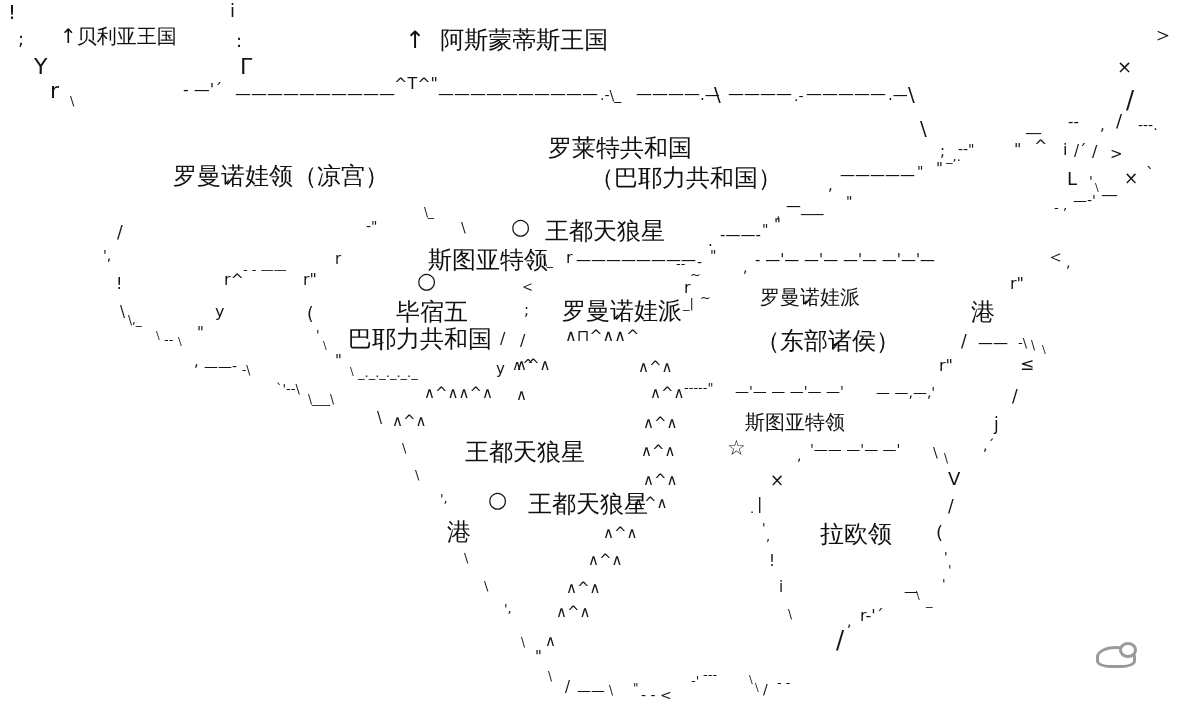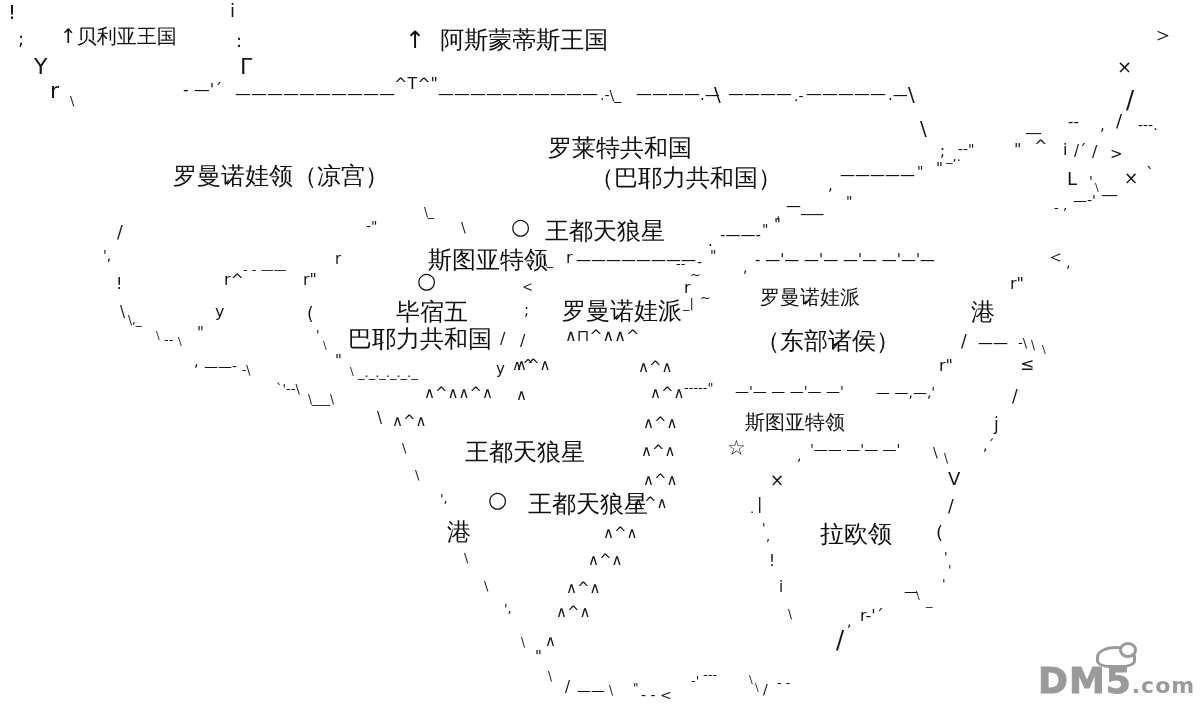--- a/index.html
+++ b/index.html
@@ -228,16 +228,13 @@
       <span class="cjk" style="left: 820px; top: 522px; font-size: 24px;">拉欧领</span>
     </div>
   <div id="layer-markers">
       <span class="marker cjk" style="left: 511px; top: 216px; font-size: 22px;">○</span>
       <span class="marker cjk" style="left: 417px; top: 270px; font-size: 22px;">○</span>
       <span class="marker cjk" style="left: 488px; top: 489px; font-size: 22px;">○</span>
       <span class="marker cjk" style="left: 727px; top: 438px; font-size: 21px;">☆</span>
     </div>
 
   <div id="mascot"></div>
-  <div id="watermark">
-    <span class="big">DM5</span><span class="small">.com</span>
-  </div>
 </div>
 
 </body></html>

